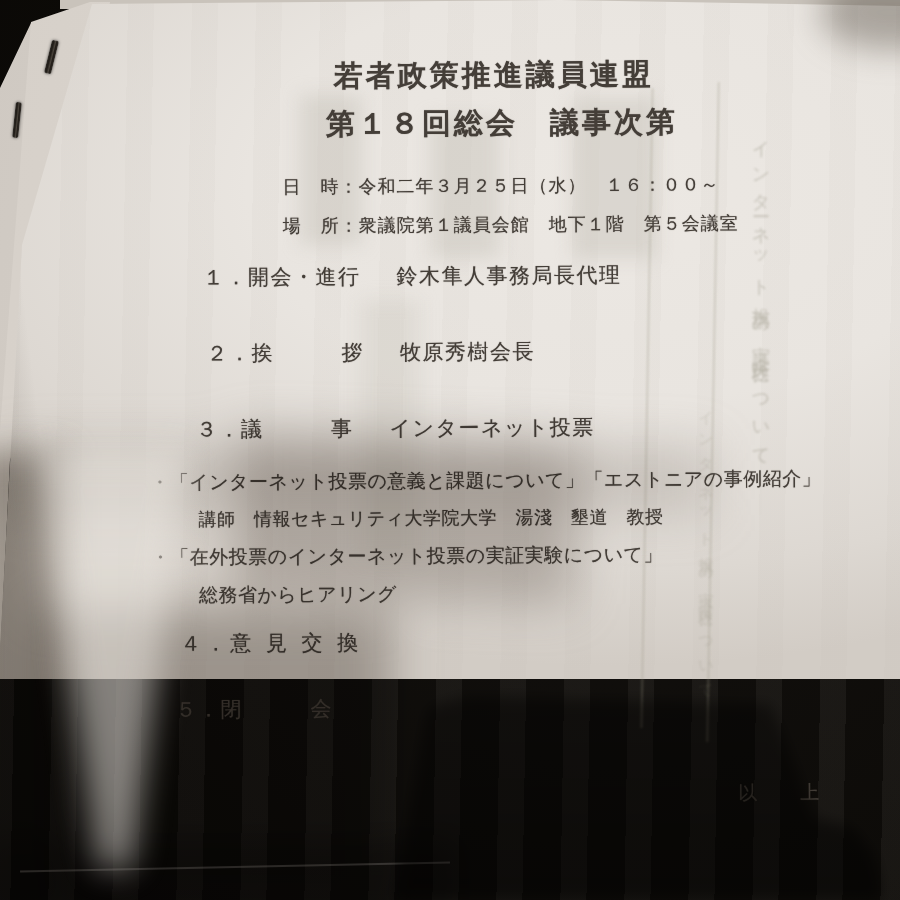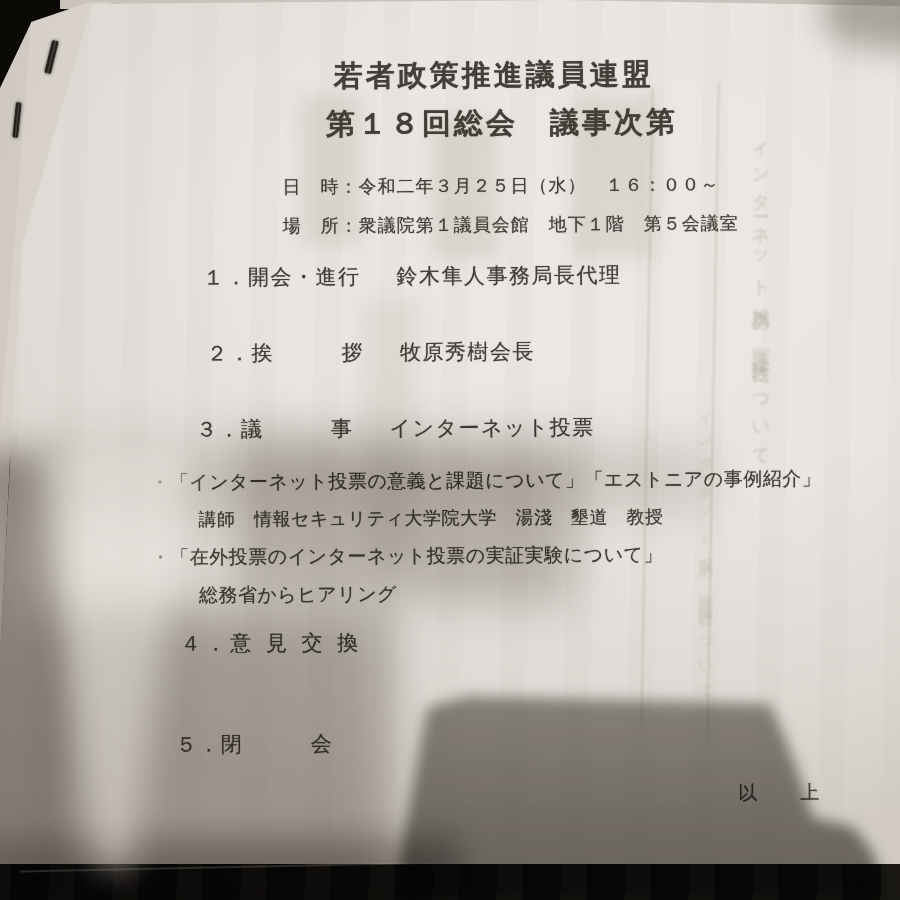--- a/index.html
+++ b/index.html
@@ -16,21 +16,21 @@
     background:linear-gradient(100deg,#cfc9c2 0%,#d8d2cb 40%,#ddd7d0 100%);
     clip-path:polygon(0px 88px, 31px 23px, 52px 23px, 10px 430px, 0px 560px);
   }
   .sheet-back-1{
     background:linear-gradient(100deg,#d6d0c9 0%,#ded8d1 50%,#e2dcd5 100%);
     clip-path:polygon(31px 22px, 90px 2px, 110px 2px, 34px 400px, 10px 460px, 0px 660px, 0px 430px);
   }
   .top-edge-strip{left:60px;top:0;width:840px;height:9px;background:#c9c3bb;}
   
   .main-sheet{
-    left:0;top:0;width:900px;height:864px;
+    left:0;top:0;width:900px;height:679px;
     background:
       linear-gradient(83deg, rgba(148,141,133,.55) 0px, rgba(148,141,133,0) 70px),
       radial-gradient(90% 70% at 68% 28%, #ecE8e3 0%, #e9e5e0 45%, #ddd8d2 80%, #d2ccc5 100%);
     clip-path:polygon(92px 4px, 560px 0px, 900px 6px, 900px 900px, 0px 900px, 0px 648px, 22px 245px);
   }
   .streaks{
     left:0;top:0;width:900px;height:900px;opacity:.5;
     background:repeating-linear-gradient(91deg, rgba(186,179,171,.14) 0px 26px, rgba(255,255,255,0) 26px 64px);
   }
   
@@ -55,21 +55,21 @@
   .t1{left:336px;top:56px;font-size:29px;letter-spacing:3px;font-weight:bold;}
   .t2{left:328px;top:104px;font-size:29px;letter-spacing:3px;font-weight:bold;}
   .meta{font-size:18px;letter-spacing:1px;}
   .m1{left:284px;top:174px;}
   .m2{left:284px;top:213px;}
   .item{font-size:21px;letter-spacing:1.5px;}
   .i1{left:204px;top:262px;}
   .i2{left:207px;top:338px;}
   .i3{left:196px;top:414px;}
   .i4{left:179px;top:628px;letter-spacing:4px;}
-  .i5{left:174px;top:729px;font-family:Liberation Serif, serif;}
+  .i5{left:174px;top:694px;font-family:Liberation Serif, serif;}
   .detail-gap{display:inline-block;margin-left:36px;}
   .sub{font-size:19px;letter-spacing:.5px;}
   .s0{left:150px;top:468px;}
   .s1{left:198px;top:506px;font-size:18px;}
   .s2{left:150px;top:543px;}
   .s3{left:198px;top:581px;}
   .closing{left:736px;top:782px;font-size:19px;letter-spacing:12px;}
   
   .staple{background:linear-gradient(90deg,#211d18 30%,#4a443c 55%,#241f1a 70%);border-radius:2px;box-shadow:0 0 3px rgba(0,0,0,.6), inset 0 0 1px rgba(255,255,255,.5);}
   .st1{left:48px;top:40px;width:7px;height:34px;transform:rotate(14deg);}

